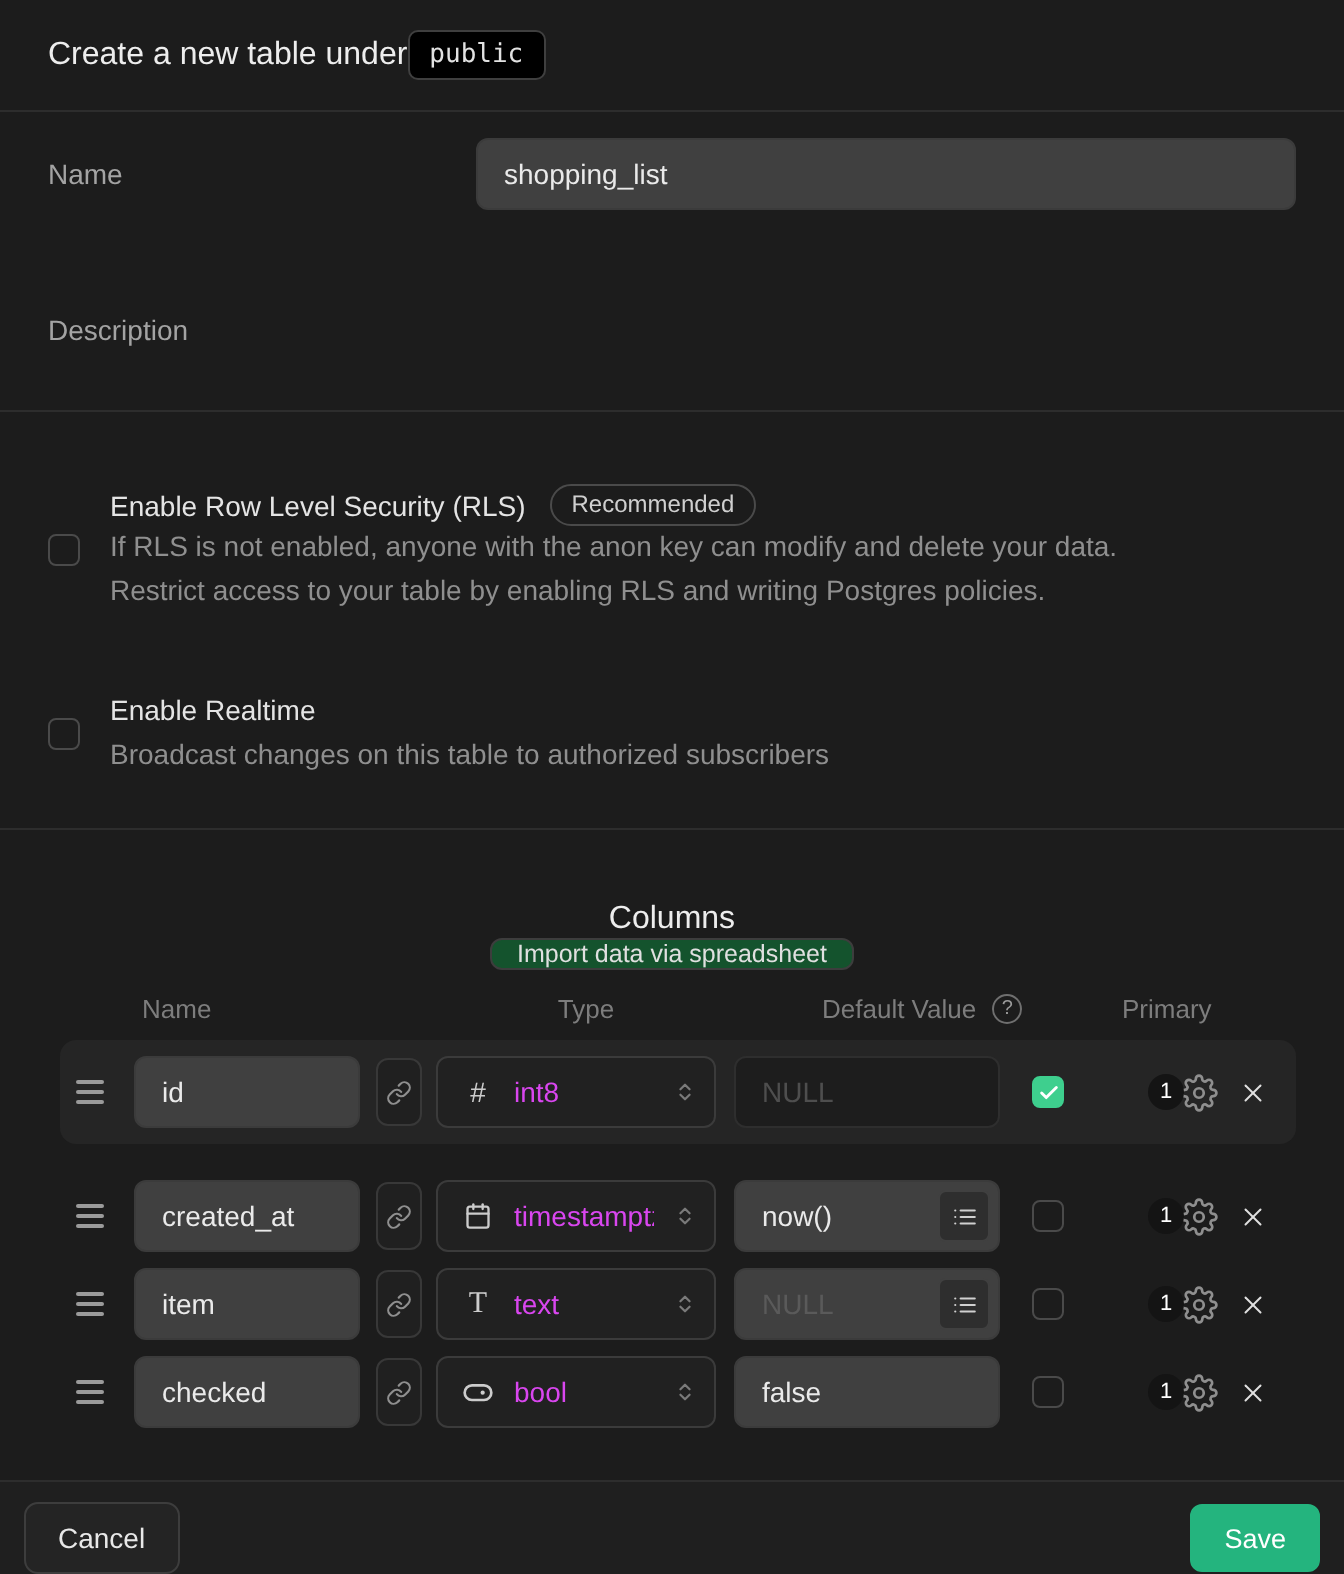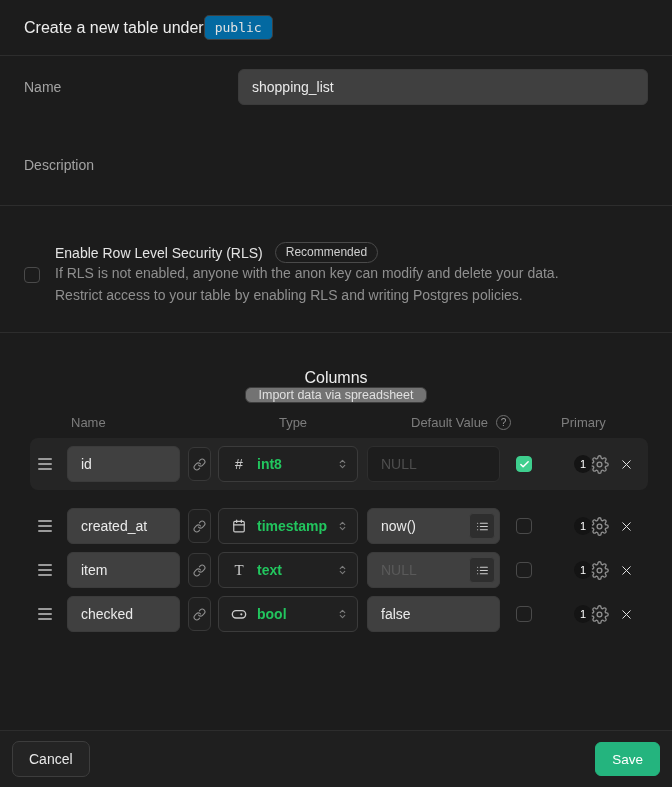--- a/index.html
+++ b/index.html
@@ -13,21 +13,21 @@
   .panel { width:672px; height:787px; display:flex; flex-direction:column; background:#1c1c1c; }
 
   
   .hdr {
     height:56px; flex:0 0 56px; display:flex; align-items:center; 
     padding:0 24px; border-bottom:1px solid #2d2d2d;
   }
   .hdr-title { font-size:16px; color:#ededed; font-weight:400; }
   .schema-chip {
     font-family:"DejaVu Sans Mono", monospace; font-size:13px; color:#e2e2e2;
-    background:#0369a1; border:1px solid #3f3f3f; border-radius:5px;
+    background:#000000; border:1px solid #3f3f3f; border-radius:5px;
     padding:4px 10px; line-height:1.2;
   }
 
   
   .form-sec { padding:13px 24px 32px; border-bottom:1px solid #2d2d2d; }
   .field-row { display:flex; align-items:flex-start; }
   .field-row + .field-row { margin-top:42px; }
   .field-label { width:214px; flex:0 0 214px; font-size:14px; color:#a3a3a3; padding-top:10px; }
   .tb {
     flex:1; height:36px; background:#404040; border:1px solid #3b3b3b; border-radius:6px;
@@ -52,21 +52,21 @@
     padding:1px 10px 2px; line-height:16px;
   }
   .tog-desc { font-size:14px; color:#8f8f8f; line-height:20px; margin-top:2px; }
 
   
   .cols-sec { flex:1; padding:36px 0 18px; }
   .cols-head { display:flex; align-items:center; justify-content:space-between; padding:0 8px; height:28px;flex-direction:column; }
   .cols-title { font-size:16px; color:#ededed; font-weight:400; }
   .btn-dim {
     height:28px; padding:0 13px; font-size:12.5px; color:#e0e0e0;
-    background:#737373; border:1px solid #3d3d3d; border-radius:6px; cursor:pointer;
+    background:#14532d; border:1px solid #3d3d3d; border-radius:6px; cursor:pointer;
     font-family:"Liberation Sans", sans-serif;
   }
   .grid-labels {
     display:flex; align-items:center; margin-top:18px; padding-left:67px;
     font-size:13px; color:#7d7d7d; line-height:14px;
   }
   .gl-name { width:151px; padding-left:4px; }
   .gl-type { width:149px; padding-left:1px;text-align:center; }
   .gl-default { width:149px; display:flex; align-items:center; gap:8px;margin-left:44px; }
   .gl-primary { padding-left:1px; }
@@ -90,21 +90,21 @@
     cursor:pointer;
   }
   .type-sel {
     flex:0 0 140px; width:140px; height:36px; margin-right:9px; border-radius:6px;
     background:#212121; border:1px solid #3b3b3b; display:flex; align-items:center;
     padding:0 9px 0 12px; cursor:pointer; gap:10px;
   }
   .type-ico { width:16px; flex:0 0 16px; display:flex; align-items:center; justify-content:center;
     color:#cccccc; font-size:14px; }
   .type-ico.serif { font-family:"Liberation Serif", serif; font-size:15px; }
-  .type-lbl { flex:1; font-size:14px; color:#22c55e; white-space:nowrap; overflow:hidden;font-weight:bold; }
+  .type-lbl { flex:1; font-size:14px; color:#d946ef; white-space:nowrap; overflow:hidden; }
   .def-wrap { flex:0 0 133px; width:133px; height:36px; margin-right:16px; position:relative; }
   .def-wrap .tb { height:36px; padding-right:34px; }
   .def-wrap .tb.no-list { padding-right:13px; }
   .tb.disabled { border-color:#2e2e2e; background:#1d1d1d; color:#4e4e4e; }
   .tb.disabled::placeholder { color:#4e4e4e; }
   .list-btn {
     position:absolute; right:5px; top:5px; width:26px; height:26px; border-radius:4px;
     background:#2e2e2e; border:1px solid #404040; display:flex; align-items:center; justify-content:center;
     cursor:pointer;
   }
@@ -162,20 +162,29 @@
       <div class="cbx"></div>
       <div class="tog-content">
         <div class="tog-title-row">
           <span class="tog-title">Enable Row Level Security (RLS)</span>
           <span class="pill">Recommended</span>
         </div>
         <div class="tog-desc" style="margin-top:0">If RLS is not enabled, anyone with the anon key can modify and delete your data.</div>
         <div class="tog-desc">Restrict access to your table by enabling RLS and writing Postgres policies.</div>
       </div>
     </div>
+    <div class="tog-block">
+      <div class="cbx"></div>
+      <div class="tog-content">
+        <div class="tog-title-row">
+          <span class="tog-title">Enable Realtime</span>
+        </div>
+        <div class="tog-desc">Broadcast changes on this table to authorized subscribers</div>
+      </div>
+    </div>
   </div>
 
   <div class="cols-sec">
     <div class="cols-head">
       <span class="cols-title">Columns</span>
       <button class="btn-dim">Import data via spreadsheet</button>
     </div>
 
     <div class="grid-labels">
       <span class="gl-name">Name</span>

